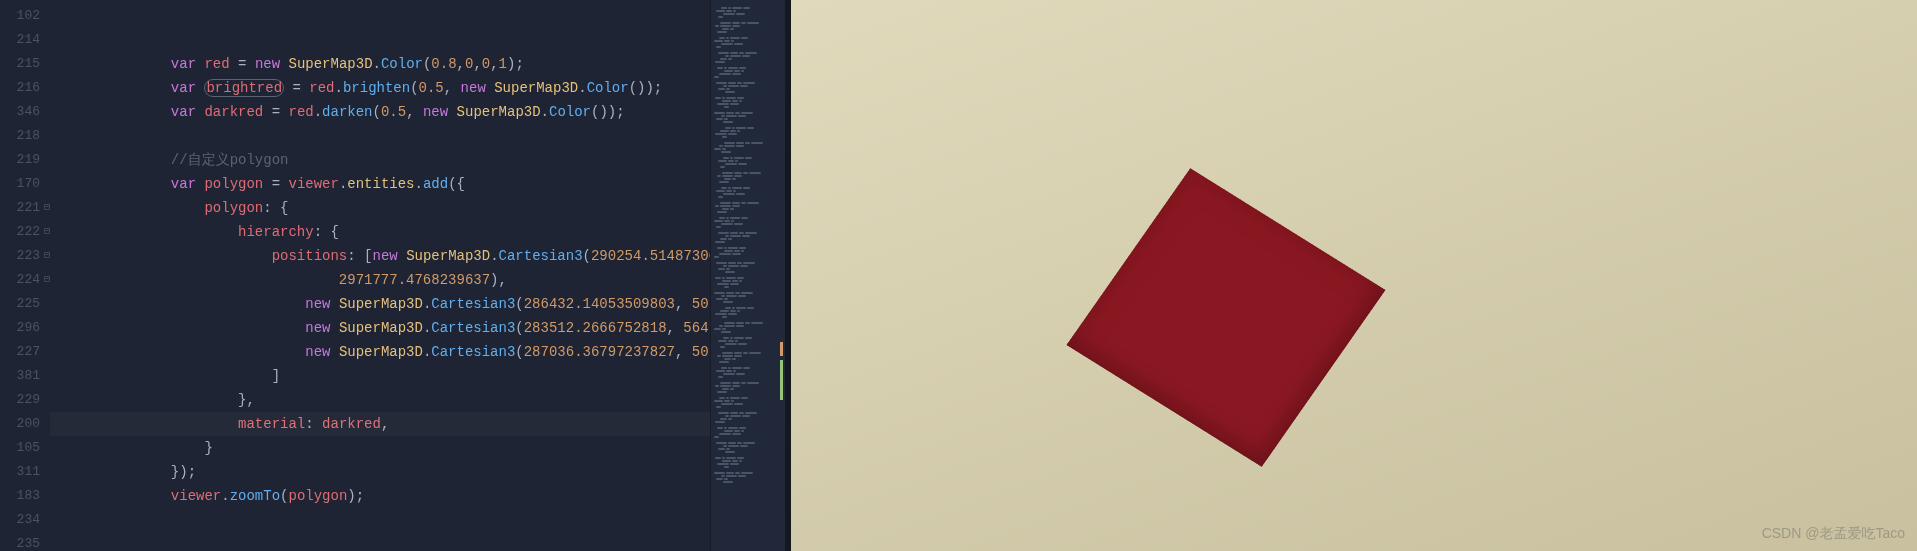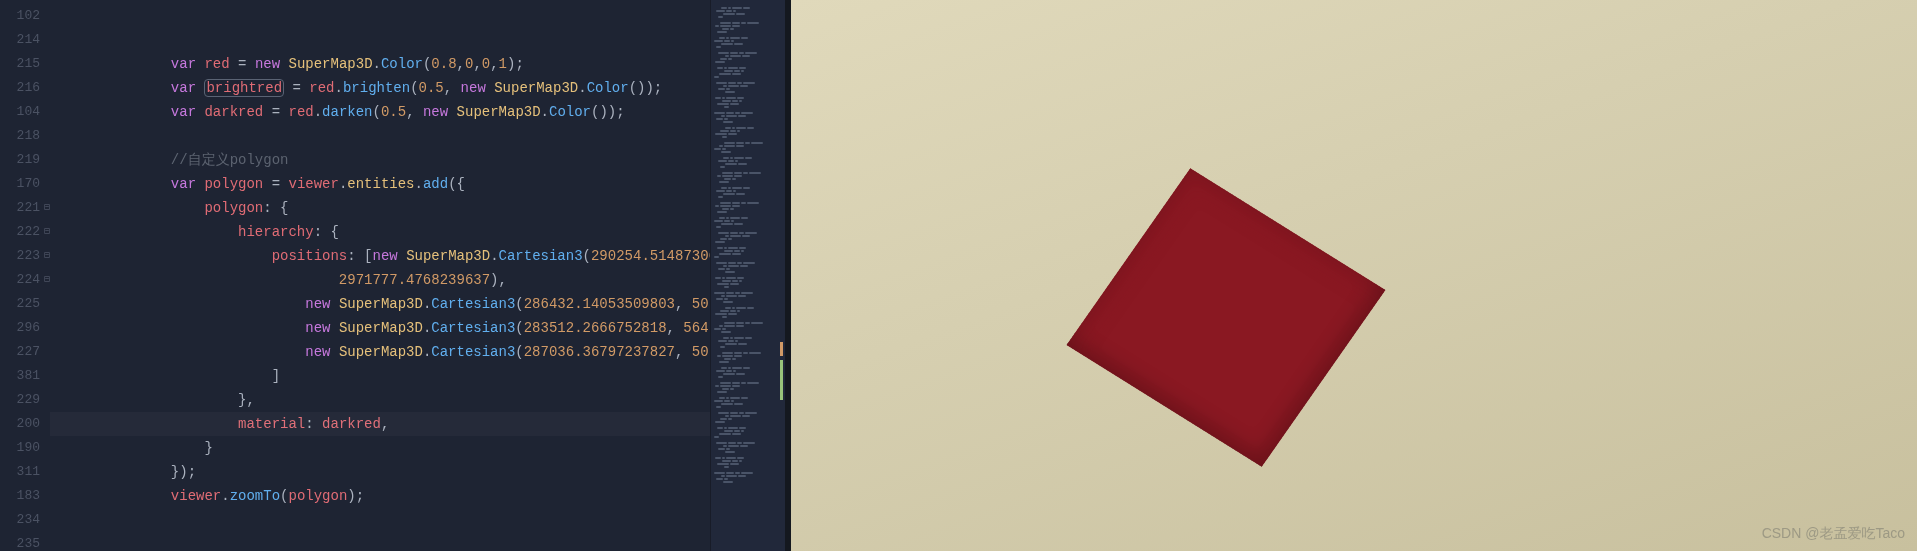--- a/index.html
+++ b/index.html
@@ -58,21 +58,21 @@
 .var { color: #e06c75; }
 .var2 { color: #e5c07b; }
 .fn { color: #61afef; }
 .num { color: #d19a66; }
 .op { color: #abb2bf; }
 .obj { color: #e5c07b; }
 .prop { color: #e06c75; }
 .cm { color: #5c6370; }
 .highlight-box {
   border: 1px solid #5a6374;
-  border-radius: 4px;
+  border-radius: 9px;
   padding: 0 1px;
 }
 .cursor-line {
   position: absolute;
   left: 0;
   right: 0;
   height: 24px;
   background: rgba(255,255,255,0.03);
   z-index: 0;
 }
@@ -145,35 +145,35 @@
 </style>
 </head>
 <body>
 
 <div class="editor-pane">
   <div class="gutter" id="gutter">
       <div class="ln">102</div>
       <div class="ln">214</div>
       <div class="ln">215</div>
       <div class="ln">216</div>
-      <div class="ln">104</div>
+      <div class="ln">346</div>
       <div class="ln">218</div>
       <div class="ln">219</div>
       <div class="ln">170</div>
       <div class="ln">221<span class="fold">⊟</span></div>
       <div class="ln">222<span class="fold">⊟</span></div>
       <div class="ln">223<span class="fold">⊟</span></div>
       <div class="ln">224<span class="fold">⊟</span></div>
       <div class="ln">225</div>
       <div class="ln">296</div>
       <div class="ln">227</div>
       <div class="ln">381</div>
       <div class="ln">229</div>
       <div class="ln">200</div>
-      <div class="ln">190</div>
+      <div class="ln">105</div>
       <div class="ln">311</div>
       <div class="ln">183</div>
       <div class="ln">234</div>
       <div class="ln">235</div>
     </div>
   <div class="code-area" id="code"><div class="cursor-line" style="top: 412px;"></div><div class="code-line"><span>            </span></div><div class="code-line"><span>            </span></div><div class="code-line"><span>            </span><span class="kw">var</span><span class="op"> </span><span class="var">red</span><span class="op"> = </span><span class="kw">new</span><span class="op"> </span><span class="obj">SuperMap3D</span><span class="op">.</span><span class="fn">Color</span><span class="op">(</span><span class="num">0.8</span><span class="op">,</span><span class="num">0</span><span class="op">,</span><span class="num">0</span><span class="op">,</span><span class="num">1</span><span class="op">);</span></div><div class="code-line"><span>            </span><span class="kw">var</span><span class="op"> </span><span class="var highlight-box">brightred</span><span class="op"> = </span><span class="var">red</span><span class="op">.</span><span class="fn">brighten</span><span class="op">(</span><span class="num">0.5</span><span class="op">, </span><span class="kw">new</span><span class="op"> </span><span class="obj">SuperMap3D</span><span class="op">.</span><span class="fn">Color</span><span class="op">());</span></div><div class="code-line"><span>            </span><span class="kw">var</span><span class="op"> </span><span class="var">darkred</span><span class="op"> = </span><span class="var">red</span><span class="op">.</span><span class="fn">darken</span><span class="op">(</span><span class="num">0.5</span><span class="op">, </span><span class="kw">new</span><span class="op"> </span><span class="obj">SuperMap3D</span><span class="op">.</span><span class="fn">Color</span><span class="op">());</span></div><div class="code-line"><span>            </span></div><div class="code-line"><span>            </span><span class="cm">//自定义polygon</span></div><div class="code-line"><span>            </span><span class="kw">var</span><span class="op"> </span><span class="var">polygon</span><span class="op"> = </span><span class="var">viewer</span><span class="op">.</span><span class="var2">entities</span><span class="op">.</span><span class="fn">add</span><span class="op">({</span></div><div class="code-line"><span>            </span><span class="op">    </span><span class="prop">polygon</span><span class="op">: {</span></div><div class="code-line"><span>            </span><span class="op">        </span><span class="prop">hierarchy</span><span class="op">: {</span></div><div class="code-line"><span>            </span><span class="op">            </span><span class="prop">positions</span><span class="op">: [</span><span class="kw">new</span><span class="op"> </span><span class="obj">SuperMap3D</span><span class="op">.</span><span class="fn">Cartesian3</span><span class="op">(</span><span class="num">290254.51487306</span></div><div class="code-line"><span>            </span><span class="op">                    </span><span class="num">2971777.4768239637</span><span class="op">),</span></div><div class="code-line"><span>            </span><span class="op">                </span><span class="kw">new</span><span class="op"> </span><span class="obj">SuperMap3D</span><span class="op">.</span><span class="fn">Cartesian3</span><span class="op">(</span><span class="num">286432.14053509803</span><span class="op">, </span><span class="num">50</span></div><div class="code-line"><span>            </span><span class="op">                </span><span class="kw">new</span><span class="op"> </span><span class="obj">SuperMap3D</span><span class="op">.</span><span class="fn">Cartesian3</span><span class="op">(</span><span class="num">283512.2666752818</span><span class="op">, </span><span class="num">564</span></div><div class="code-line"><span>            </span><span class="op">                </span><span class="kw">new</span><span class="op"> </span><span class="obj">SuperMap3D</span><span class="op">.</span><span class="fn">Cartesian3</span><span class="op">(</span><span class="num">287036.36797237827</span><span class="op">, </span><span class="num">50</span></div><div class="code-line"><span>            </span><span class="op">            ]</span></div><div class="code-line"><span>            </span><span class="op">        },</span></div><div class="code-line"><span>            </span><span class="op">        </span><span class="prop">material</span><span class="op">: </span><span class="var">darkred</span><span class="op">,</span></div><div class="code-line"><span>            </span><span class="op">    }</span></div><div class="code-line"><span>            </span><span class="op">});</span></div><div class="code-line"><span>            </span><span class="var">viewer</span><span class="op">.</span><span class="fn">zoomTo</span><span class="op">(</span><span class="var">polygon</span><span class="op">);</span></div><div class="code-line"><span>            </span></div></div>
 </div>
 
 <div class="minimap" id="minimap">
   <div class="mm-highlight"></div>

